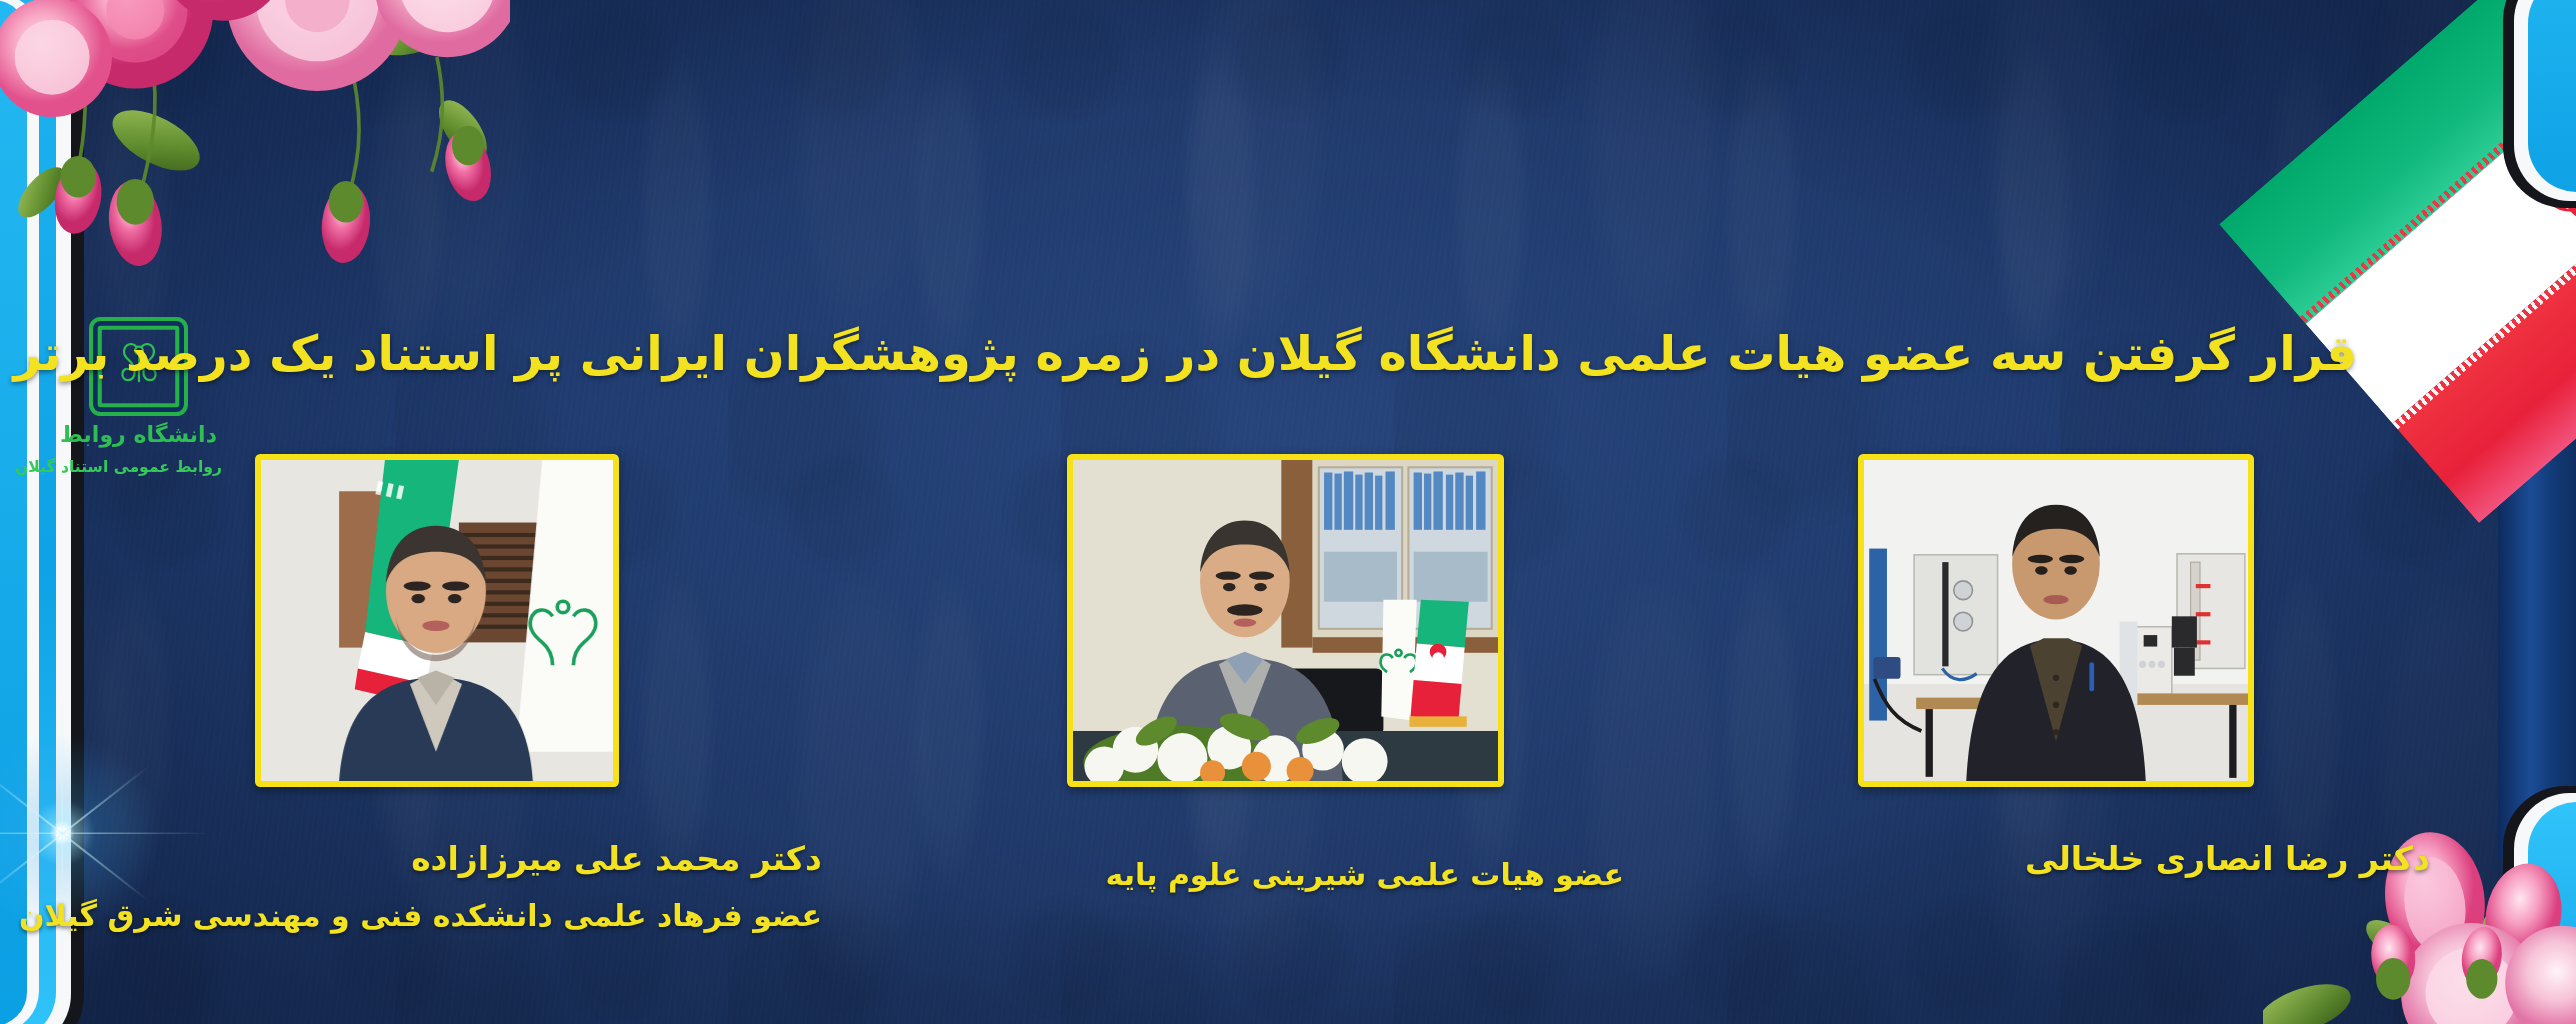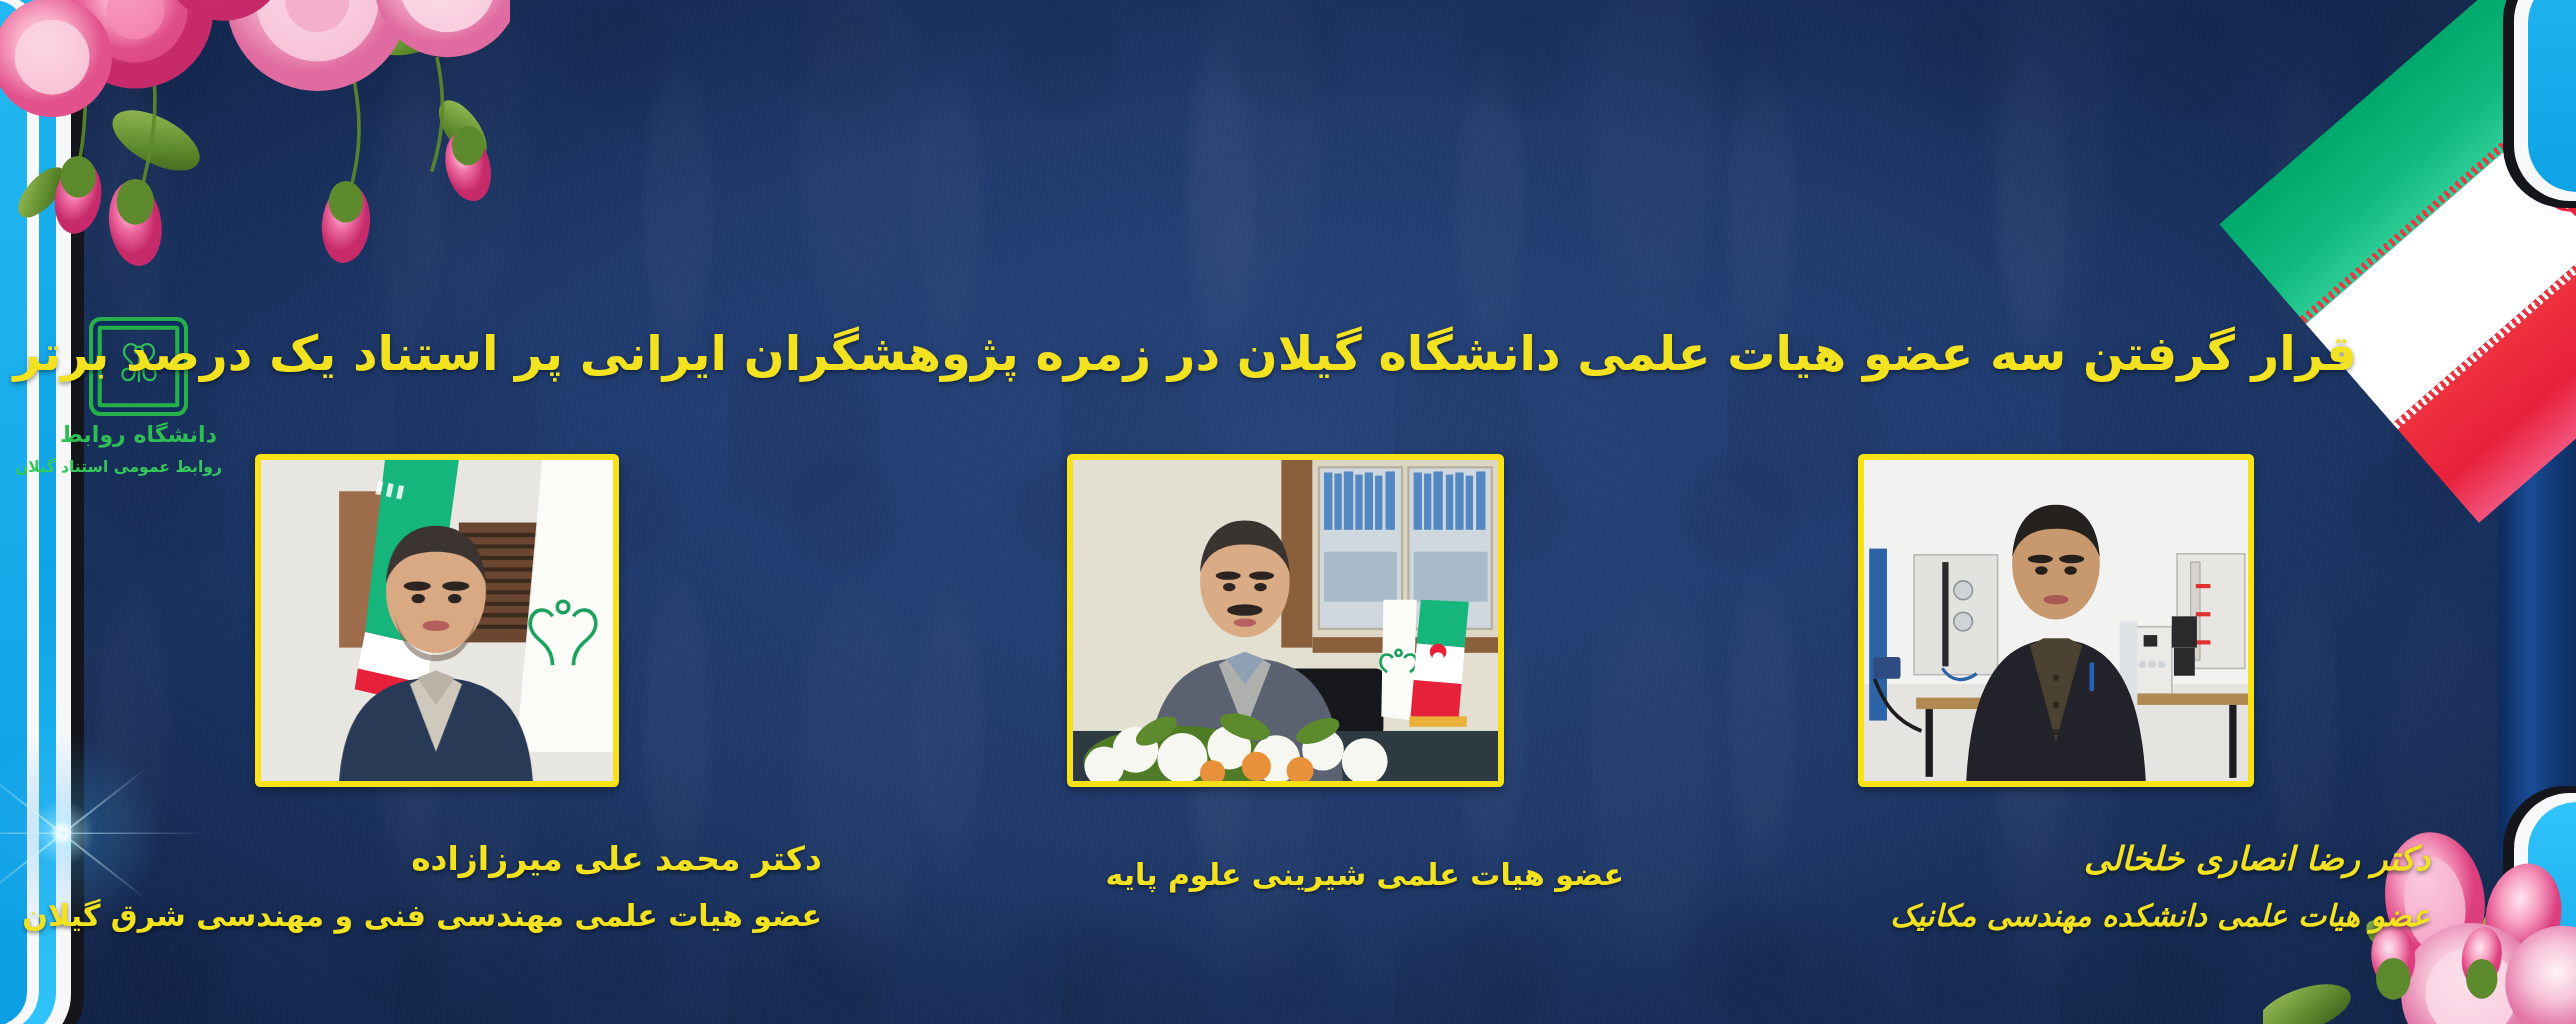--- a/index.html
+++ b/index.html
@@ -172,21 +172,21 @@
 
   
   .caption{
     position:absolute;text-align:right;color:#f2e220;font-weight:bold;
     text-shadow:0 1.6px 4.2px rgba(0,0,0,.5);direction:rtl;line-height:1.25;
   }
   .cap-name{font-size:33px;white-space:nowrap;}
   .cap-role{font-size:30px;margin-top:17.7px;white-space:nowrap;}
   .cap1{left:62px;top:838px;width:760px;}
   .cap2{left:958px;top:838px;width:666px;}
-  .cap3{left:1691px;top:838px;width:739px;font-style:italic;}
+  .cap3{left:1691px;top:838px;width:739px;}
 </style>
 </head>
 <body>
 
 <div class="stage">
 
   <div class="bg-base"></div>
   <div class="bg-damask"></div>
   <div class="bg-grain"></div>
   <div class="bg-vign"></div>
@@ -574,26 +574,25 @@
             <ellipse cx="396" cy="212" rx="12" ry="8"></ellipse>
           </g>
           <ellipse cx="368" cy="268" rx="24" ry="9" fill="#a85b52"></ellipse>
         </svg>
       </div>
     </div>
   </div>
 
   <div class="caption cap1">
     <div class="cap-name">دکتر محمد علی میرزازاده</div>
-    <div class="cap-role">عضو هیات علمی مهندسی فنی و مهندسی شرق گیلان</div>
+    <div class="cap-role">عضو فرهاد علمی دانشکده فنی و مهندسی شرق گیلان</div>
   </div>
 
   <div class="caption cap2">
     <div class="cap-role">عضو هیات علمی شیرینی علوم پایه</div>
   </div>
 
   <div class="caption cap3">
     <div class="cap-name">دکتر رضا انصاری خلخالی</div>
-    <div class="cap-role">عضو هیات علمی دانشکده مهندسی مکانیک</div>
   </div>
 
 </div>
 
 
 </body></html>

